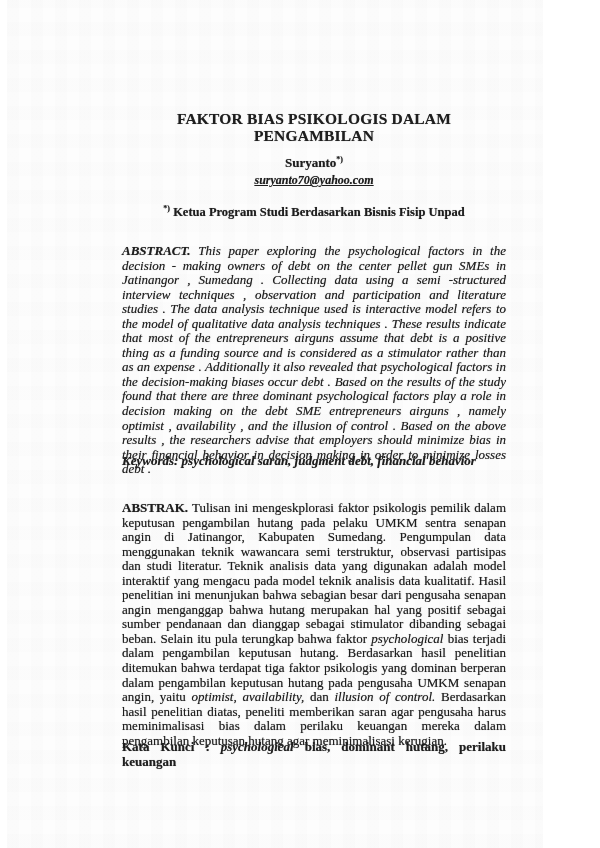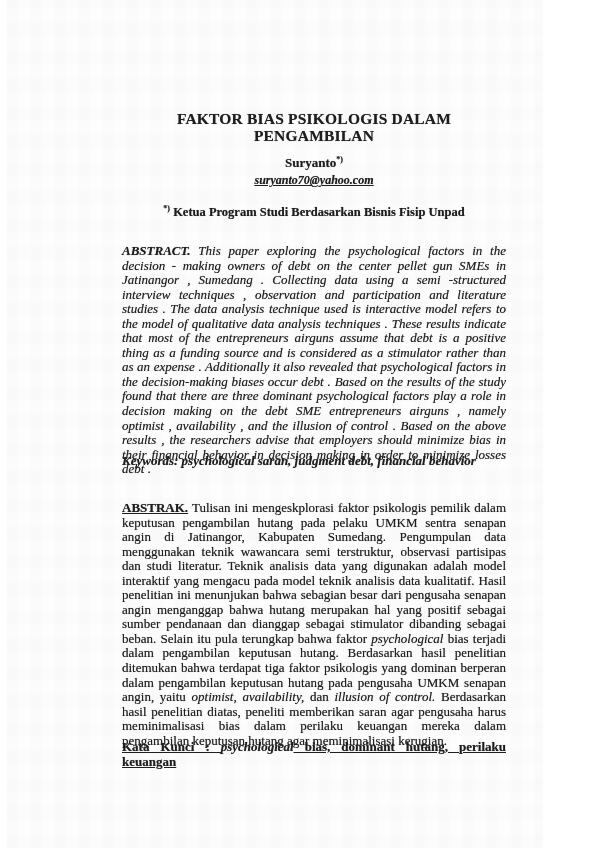--- a/index.html
+++ b/index.html
@@ -52,21 +52,21 @@
     font-size: 13px;
     line-height: 14.55px;
   }
   .abstract-en { top: 244px; font-style: italic; }
   .keywords-en { top: 454px; }
   .abstract-id { top: 501px; }
   .keywords-id { top: 740px; }
 
   .seg-normal { font-style: normal; font-weight: normal; }
   .seg-italic { font-style: italic; }
-  .seg-bold { font-weight: bold; font-style: normal; text-decoration: underline; }
+  .seg-bold { font-weight: bold; font-style: normal; }
   .seg-bold-italic { font-weight: bold; font-style: italic; }
 </style>
 </head>
 <body>
 
 <div class="page">
 
   <div class="content title-block soft">
     <div class="title-line">FAKTOR BIAS PSIKOLOGIS DALAM PENGAMBILAN</div>
   </div>

